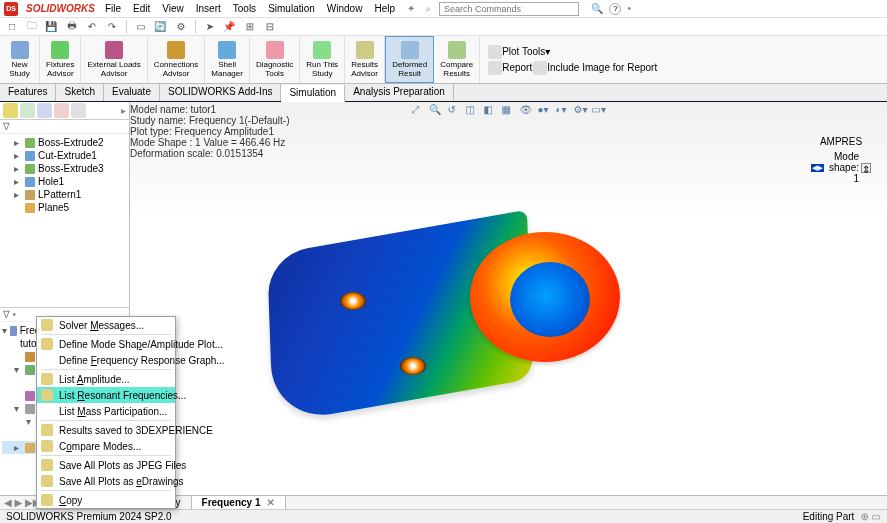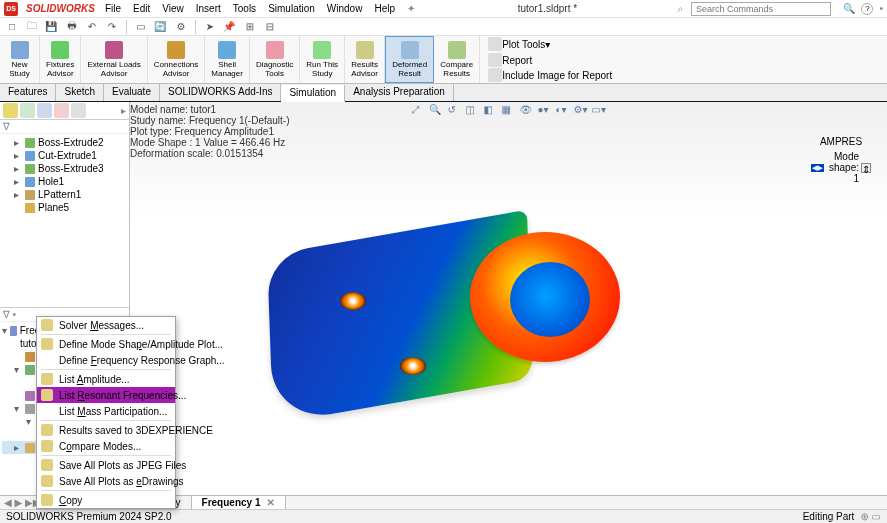--- a/index.html
+++ b/index.html
@@ -68,21 +68,21 @@
 .legend { position:absolute; right:16px; top:34px; width:60px; font-size:8px; text-align:right; }
 .legend-title { text-align:center; margin-bottom:3px; }
 .legend-bar { width:14px; height:170px; margin-left:auto; background:linear-gradient(to bottom,#d01000 0%,#ff6000 14%,#ffd000 28%,#b0f000 42%,#20e040 56%,#00e0c0 70%,#00a0ff 84%,#0030d0 100%); border:1px solid #888; position:relative; }
 .legend-ticks { position:absolute; right:22px; top:20px; display:flex; flex-direction:column; justify-content:space-between; height:170px; }
 .mode-label { margin-top:4px; font-size:8px; display:flex; align-items:center; gap:2px; justify-content:flex-start; }
 .spin { width:10px; height:10px; border:1px solid #888; display:inline-block; background:#eee; }
 
 
 .ctx { position:absolute; left:36px; top:316px; width:140px; background:#fff; border:1px solid #a0a0a0; box-shadow:2px 2px 6px rgba(0,0,0,.25); z-index:50; }
 .ctx-item { display:flex; align-items:center; gap:6px; padding:2px 6px 2px 4px; font-size:9px; cursor:pointer; white-space:nowrap; }
-.ctx-item.hl { background:#a21caf;text-align:center; }
+.ctx-item.hl { background:#5eead4;text-align:center; }
 .ctx-ico { width:12px; height:12px; border-radius:2px; background:#e0d080; flex-shrink:0; }
 .ctx-sep { height:1px; background:#ddd; margin:1px 4px; }
 
 
 .btabs { height:14px; display:flex; align-items:center; border-top:1px solid #bbb; background:#f4f4f4; position:relative; }
 .btab { padding:0 10px; border-right:1px solid #bbb; font-size:9px; cursor:pointer; height:100%; display:flex; align-items:center; }
 .btab .x { margin-left:6px; color:#888; }
 .btab.active { background:#fff; font-weight:600; }
 
 
@@ -103,21 +103,20 @@
   <span class="brand">SOLIDWORKS</span>
   <span class="menu-item">File</span>
   <span class="menu-item">Edit</span>
   <span class="menu-item">View</span>
   <span class="menu-item">Insert</span>
   <span class="menu-item">Tools</span>
   <span class="menu-item">Simulation</span>
   <span class="menu-item">Window</span>
   <span class="menu-item">Help</span>
   <span class="menu-item" style="color:#888">✦</span>
-  <span class="title-center">tutor1.sldprt *</span>
   <span style="color:#888">⌕</span>
   <input class="search-box" placeholder="Search Commands" style="">
   <div class="search-ctrls">
     <span style="color:#888">🔍</span>
     <span style="border:1px solid #aaa;border-radius:50%;width:12px;height:12px;display:inline-flex;align-items:center;justify-content:center;font-size:8px">?</span>
     <span style="color:#888">•</span>
   </div>
 </div>
 
 <div class="qat">
@@ -178,21 +177,21 @@
   <div class="ribbon-btn">
       <div class="ico" style="background:#ac8"></div>
       <div class="lbl">Compare<br>Results</div>
     </div>
   <div class="ribbon-group2">
     <div class="ribbon-row">
         <div class="ico"></div>
         <span>Plot Tools</span>
         <span>▾</span>
       </div>
-    <div style="display:flex;flex-direction:column;gap:1px">
+    <div style="display:flex;flex-direction:row;gap:1px">
       <div class="ribbon-row">
           <div class="ico"></div>
           <span>Report</span>
         </div>
       <div class="ribbon-row">
           <div class="ico"></div>
           <span>Include Image for Report</span>
         </div>
     </div>
   </div>

